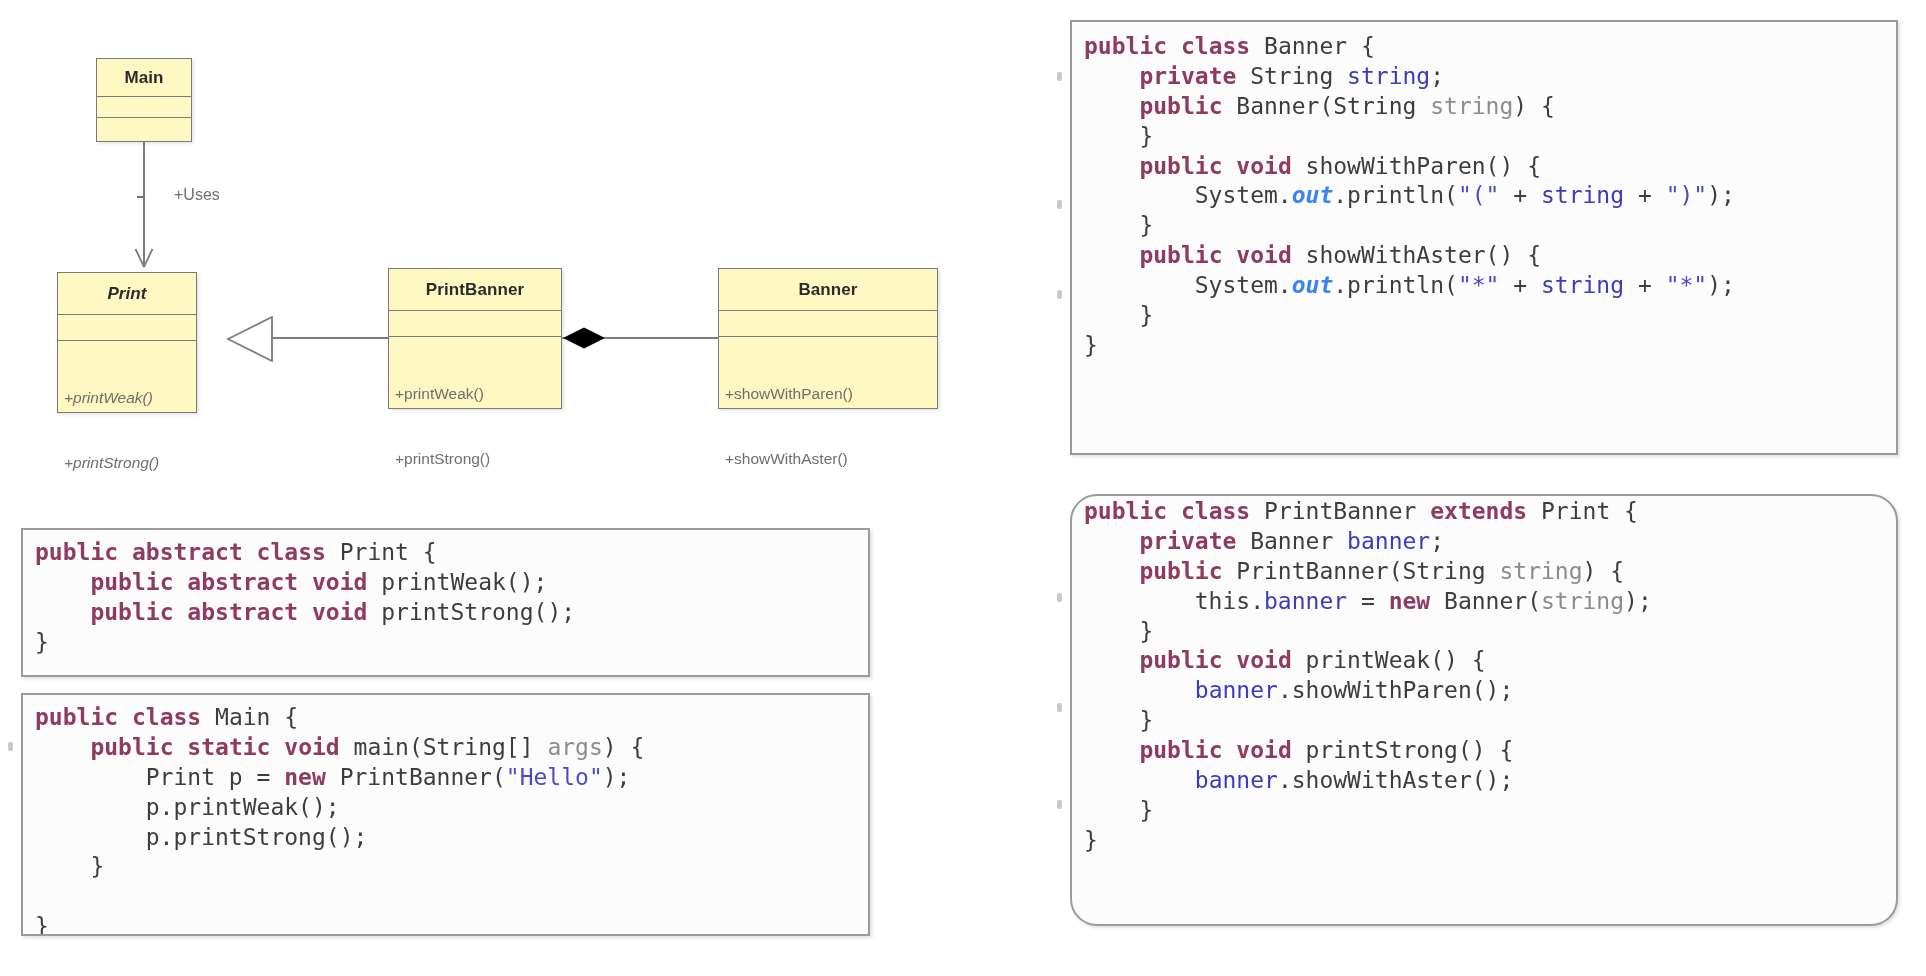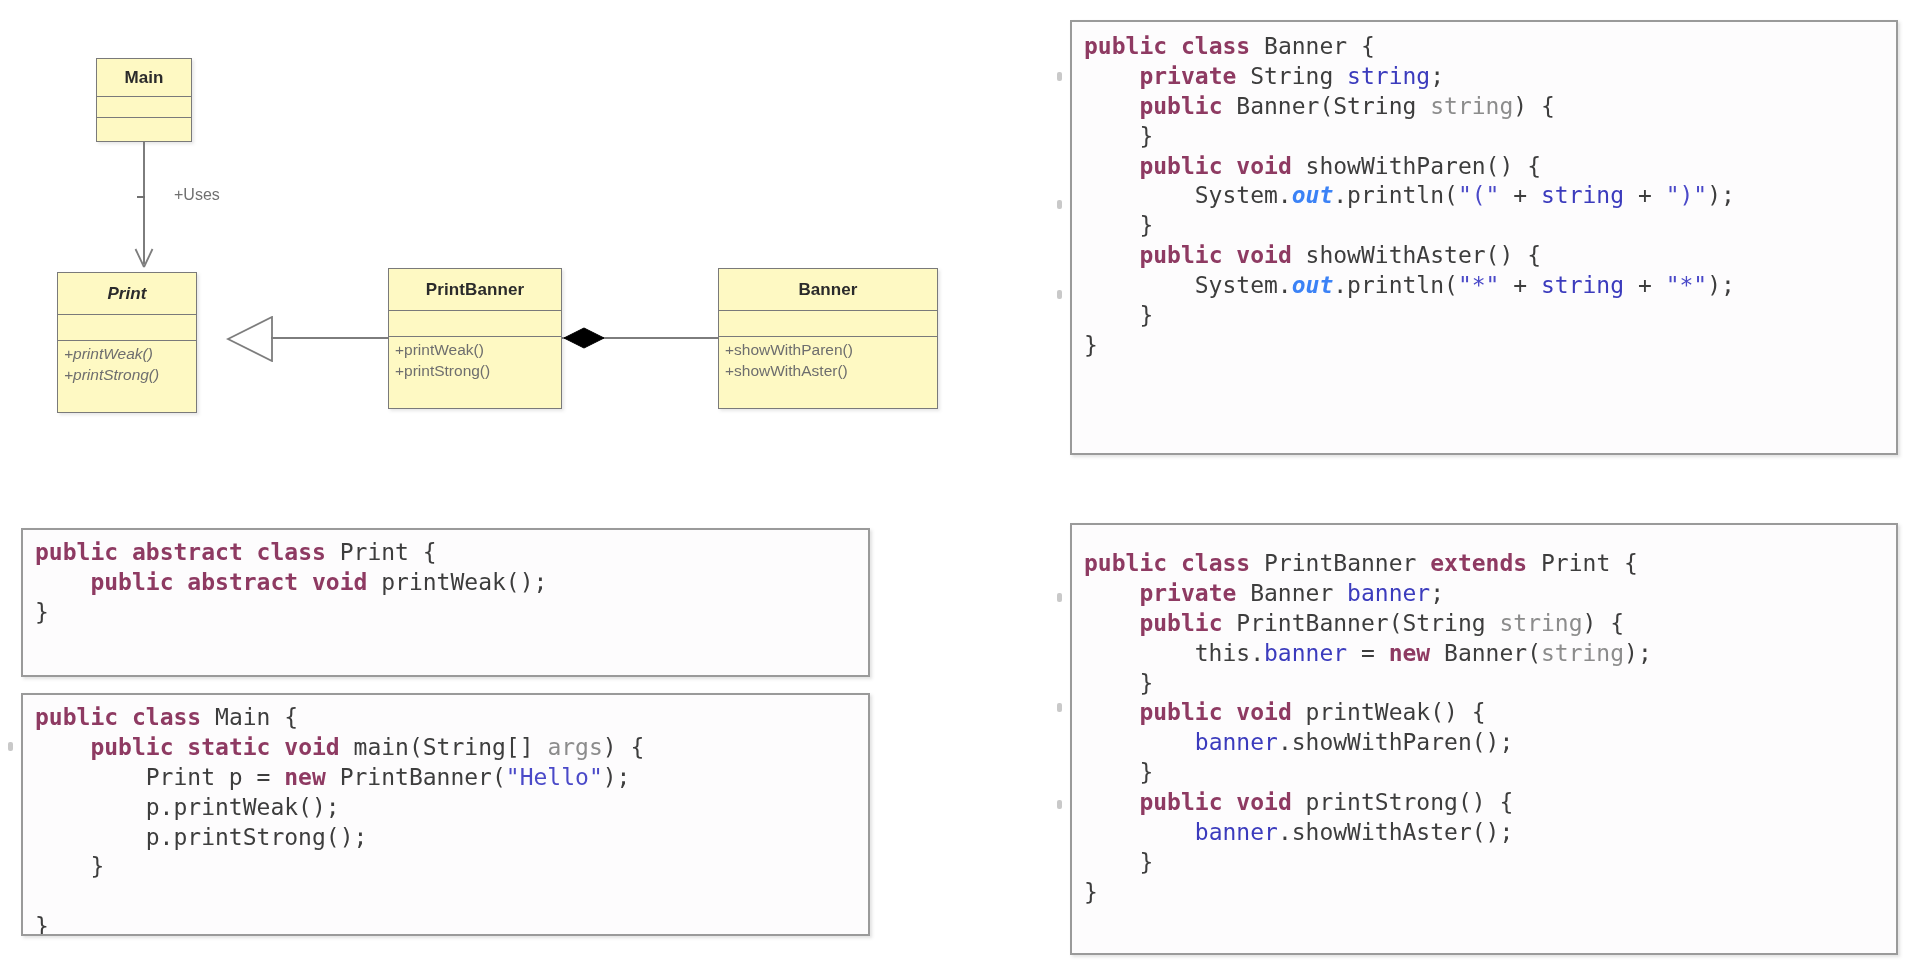--- a/index.html
+++ b/index.html
@@ -48,21 +48,21 @@
     border-bottom: 1.5px solid #7a7a7a;
   }
   .uml-ops {
     box-sizing: border-box;
     padding: 3px 6px 2px 6px;
     font-size: 15.5px;
     color: #6e6e6e;
     line-height: 1.33;
   }
   .uml-ops.abstract { font-style: italic; }
-  .uml-ops div { white-space: nowrap; }
+  .uml-ops div { white-space: nowrap; margin-top: 44px; }
 
   .diag-line {
     position: absolute;
     background: #7d7d7d;
   }
   .uses-label {
     position: absolute;
     font-size: 16px;
     color: #707070;
     white-space: nowrap;
@@ -175,36 +175,37 @@
     <div class="ln"><span class="pl">    }</span></div>
     <div class="ln"><span class="pl">}</span></div>
   </div>
 <div class="scroll-tick" style="left:1057px; top:72px;"></div>
 <div class="scroll-tick" style="left:1057px; top:200px;"></div>
 <div class="scroll-tick" style="left:1057px; top:290px;"></div>
 
 <div class="code-box" id="code-print" style="left:13px; top:528px; width:849px; height:149px; padding-top:8px;">
     <div class="ln"><span class="kw">public</span><span class="pl"> </span><span class="kw">abstract</span><span class="pl"> </span><span class="kw">class</span><span class="pl"> Print {</span></div>
     <div class="ln"><span class="pl">    </span><span class="kw">public</span><span class="pl"> </span><span class="kw">abstract</span><span class="pl"> </span><span class="kw">void</span><span class="pl"> printWeak();</span></div>
+    <div class="ln"><span class="pl">    </span><span class="kw">public</span><span class="pl"> </span><span class="kw">abstract</span><span class="pl"> </span><span class="kw">void</span><span class="pl"> printStrong();</span></div>
     <div class="ln"><span class="pl">}</span></div>
   </div>
 
 <div class="code-box" id="code-main" style="left:13px; top:693px; width:849px; height:243px; padding-top:8px;">
     <div class="ln"><span class="kw">public</span><span class="pl"> </span><span class="kw">class</span><span class="pl"> Main {</span></div>
     <div class="ln"><span class="pl">    </span><span class="kw">public</span><span class="pl"> </span><span class="kw">static</span><span class="pl"> </span><span class="kw">void</span><span class="pl"> main(String[] </span><span class="par">args</span><span class="pl">) {</span></div>
     <div class="ln"><span class="pl">        Print p = </span><span class="kw">new</span><span class="pl"> PrintBanner(</span><span class="str">"Hello"</span><span class="pl">);</span></div>
     <div class="ln"><span class="pl">        p.printWeak();</span></div>
     <div class="ln"><span class="pl">        p.printStrong();</span></div>
     <div class="ln"><span class="pl">    }</span></div>
     <div class="ln">&nbsp;</div>
     <div class="ln"><span class="pl">}</span></div>
   </div>
 <div class="scroll-tick" style="left:8px; top:742px;"></div>
 
-<div class="code-box" id="code-printbanner" style="left:1062px; top:523px; width:828px; height:432px; padding-top:24px;">
+<div class="code-box" id="code-printbanner" style="left:1062px; top:494px; width:828px; height:432px; padding-top:1px;border-radius:27px;">
     <div class="ln"><span class="kw">public</span><span class="pl"> </span><span class="kw">class</span><span class="pl"> PrintBanner </span><span class="kw">extends</span><span class="pl"> Print {</span></div>
     <div class="ln"><span class="pl">    </span><span class="kw">private</span><span class="pl"> Banner </span><span class="fld">banner</span><span class="pl">;</span></div>
     <div class="ln"><span class="pl">    </span><span class="kw">public</span><span class="pl"> PrintBanner(String </span><span class="par">string</span><span class="pl">) {</span></div>
     <div class="ln"><span class="pl">        this.</span><span class="fld">banner</span><span class="pl"> = </span><span class="kw">new</span><span class="pl"> Banner(</span><span class="par">string</span><span class="pl">);</span></div>
     <div class="ln"><span class="pl">    }</span></div>
     <div class="ln"><span class="pl">    </span><span class="kw">public</span><span class="pl"> </span><span class="kw">void</span><span class="pl"> printWeak() {</span></div>
     <div class="ln"><span class="pl">        </span><span class="fld">banner</span><span class="pl">.showWithParen();</span></div>
     <div class="ln"><span class="pl">    }</span></div>
     <div class="ln"><span class="pl">    </span><span class="kw">public</span><span class="pl"> </span><span class="kw">void</span><span class="pl"> printStrong() {</span></div>
     <div class="ln"><span class="pl">        </span><span class="fld">banner</span><span class="pl">.showWithAster();</span></div>

